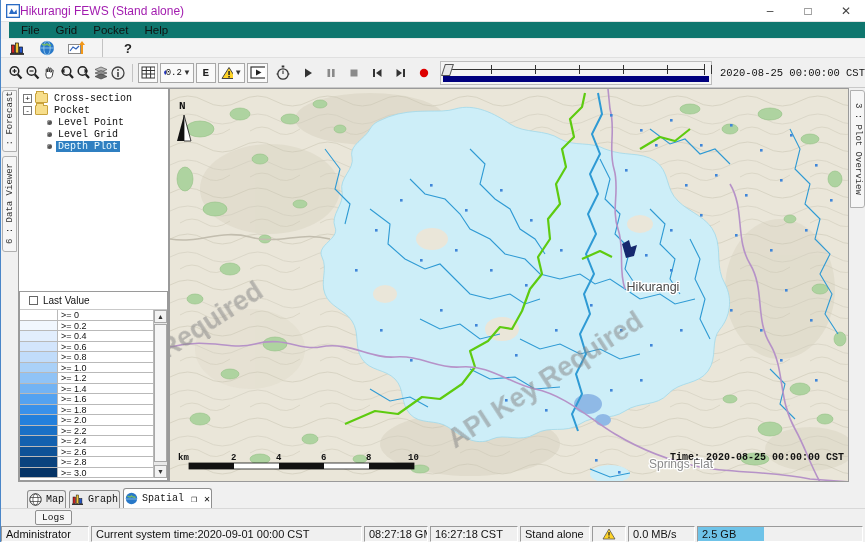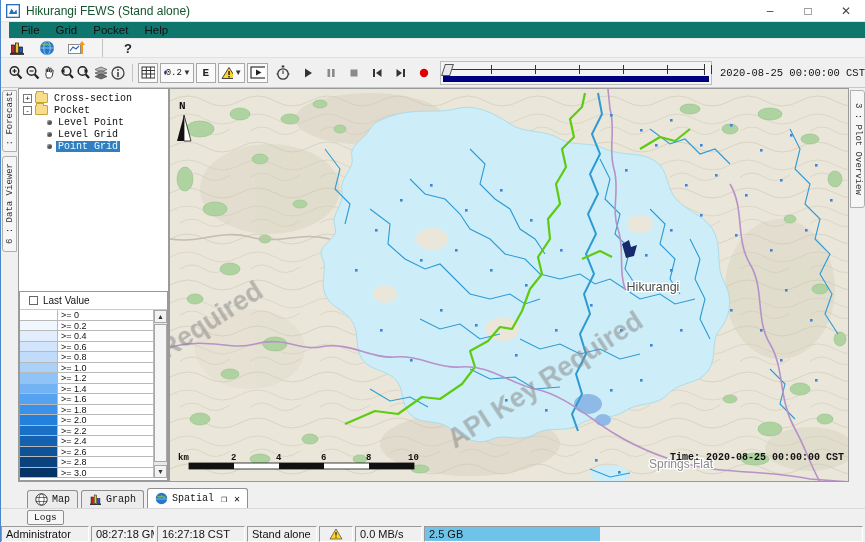--- a/index.html
+++ b/index.html
@@ -1,21 +1,21 @@
 <!DOCTYPE html>
 <html><head>
 <meta charset="utf-8">
 <style>
   *{margin:0;padding:0;box-sizing:border-box}
   html,body{width:865px;height:542px;overflow:hidden;font-family:"Liberation Sans",sans-serif;background:#e8e8e8}
   .window{position:relative;width:865px;height:542px;background:#f0f0f0;border-left:1px solid #4a86c8;overflow:hidden}
 
   
   .titlebar{position:absolute;left:0;top:0;width:100%;height:22px;background:#ffffff;display:flex;align-items:center;padding-left:5px;border-bottom:1px solid #e3e3e3}
-  .title-text{font-size:12px;color:#14532d;margin-left:6px}
+  .title-text{font-size:12px;color:#a21caf;}
   .win-controls{margin-left:auto;display:flex;height:100%}
   .win-btn{width:38px;height:100%;display:flex;align-items:center;justify-content:center;font-size:12px;color:#444}
 
   
   .menubar{position:absolute;left:8px;top:22px;width:100%;height:17px;background:#0f766e;display:flex;align-items:center;padding-left:4px;border-bottom:1px solid #e8e8e8}
   .menu-item{font-size:11.5px;color:#111;padding:0 8px}
 
   
   .toolbar1{position:absolute;left:0;top:39px;width:100%;height:19px;background:#f4f4f4;display:flex;align-items:center;gap:10px;padding-left:6px;border-bottom:1px solid #e0e0e0}
   .toolbar2{position:absolute;left:0;top:58px;width:100%;height:30px;background:#f0f0f0;display:flex;align-items:center;padding-left:6px;border-bottom:1px solid #c9c9c9}
@@ -69,24 +69,24 @@
   .lval{flex:1;font-size:9px;line-height:10px;padding-left:3px;color:#111;background:#fff}
   .lscroll{position:absolute;right:0;top:0;width:14px;height:100%;background:#e8e8e8;border-left:1px solid #b9b9b9}
   .sbtn{position:absolute;left:0;width:13px;height:13px;background:#f2f2f2;border:1px solid #a8a8a8;font-size:7px;text-align:center;line-height:11px;color:#333}
   .sthumb{position:absolute;left:0;top:14px;width:13px;height:138px;background:#f5f5f5;border:1px solid #a8a8a8}
 
   
   .map-wrap{position:absolute;left:168px;top:0;width:680px;height:394px;border:1px solid #9a9a9a;background:#eae6d9;overflow:hidden}
 
   
   .bottom-tabs{position:absolute;left:0;top:487px;width:100%;height:21px;background:#f0f0f0;display:flex;align-items:flex-end;padding-left:26px;gap:3px}
-  .btab{display:flex;align-items:center;gap:4px;height:18px;padding:0 7px;border:1px solid #8f8f8f;border-bottom:none;border-radius:3px 3px 0 0;background:#ececec;font-family:"Liberation Mono",monospace;font-size:10px;color:#111}
+  .btab{display:flex;align-items:center;gap:4px;height:18px;padding:0 1px;border:1px solid #8f8f8f;border-bottom:none;border-radius:3px 3px 0 0;background:#ececec;font-family:"Liberation Mono",monospace;font-size:10px;color:#111}
   .btab.active{background:#ffffff;height:20px}
   .tab-ctl{font-size:10px;font-weight:bold;color:#111;margin-left:3px}
-  .logs-row{position:absolute;left:0;top:508px;width:100%;height:18px;background:#f0f0f0;border-top:1px solid #d8d8d8;display:flex;align-items:center;padding-left:26px}
+  .logs-row{position:absolute;left:0;top:508px;width:100%;height:18px;background:#f0f0f0;border-top:1px solid #d8d8d8;display:flex;align-items:center;padding-left:34px}
   .logs-btn{height:15px;padding:0 6px;border:1px solid #8f8f8f;border-radius:2px;background:#f6f6f6;font-family:"Liberation Mono",monospace;font-size:9.5px;color:#111;display:flex;align-items:center}
 
   
   .statusbar{position:absolute;left:0;top:526px;width:100%;height:16px;background:#f0f0f0;display:flex}
   .seg{height:100%;border:1px solid;border-color:#9a9a9a #ffffff #ffffff #9a9a9a;font-family:Liberation Sans, sans-serif;font-size:11px;color:#111;display:flex;align-items:center;padding-left:4px;white-space:nowrap;overflow:hidden;margin-right:2px}
   .seg.warn{justify-content:center;padding-left:0}
   .mem-seg{position:relative}
   .mem-fill{position:absolute;left:0;top:0;bottom:0;width:40%;background:#6fc3e8}
   .mem-text{position:relative;z-index:1}
 </style>
@@ -313,21 +313,21 @@
         <div class="trow">
           <span class="bullet"></span>
           <span class="tlabel">Level Point</span>
         </div>
         <div class="trow">
           <span class="bullet"></span>
           <span class="tlabel">Level Grid</span>
         </div>
         <div class="trow">
           <span class="bullet"></span>
-          <span class="tlabel sel">Point Grid</span>
+          <span class="tlabel sel">Depth Plot</span>
         </div>
       </div>
 
       <div class="legend">
         <div class="legend-head">
           <span class="cbx"></span>
           <span>Last Value</span>
         </div>
         <div class="legend-body">
           <div class="lrows">
@@ -640,20 +640,21 @@
       <span class="tab-ctl">✕</span>
     </div>
   </div>
 
   <div class="logs-row">
     <div class="logs-btn">Logs</div>
   </div>
 
   <div class="statusbar">
     <div class="seg" style="width:88px">Administrator</div>
+    <div class="seg" style="width:271px">Current system time:2020-09-01 00:00 CST</div>
     <div class="seg" style="width:64px">08:27:18 GMT</div>
     <div class="seg" style="width:88px">16:27:18 CST</div>
     <div class="seg" style="width:70px">Stand alone</div>
     <div class="seg warn" style="width:34px">
       <svg class="ic" width="14" height="12">
         <polygon points="7,1 13,11 1,11" fill="#ffd427" stroke="#555" stroke-width="0.8"></polygon>
         <rect x="6.4" y="4" width="1.2" height="3.5" fill="#222"></rect>
           <rect x="6.4" y="8.6" width="1.2" height="1.2" fill="#222"></rect>
       </svg>
     </div>

